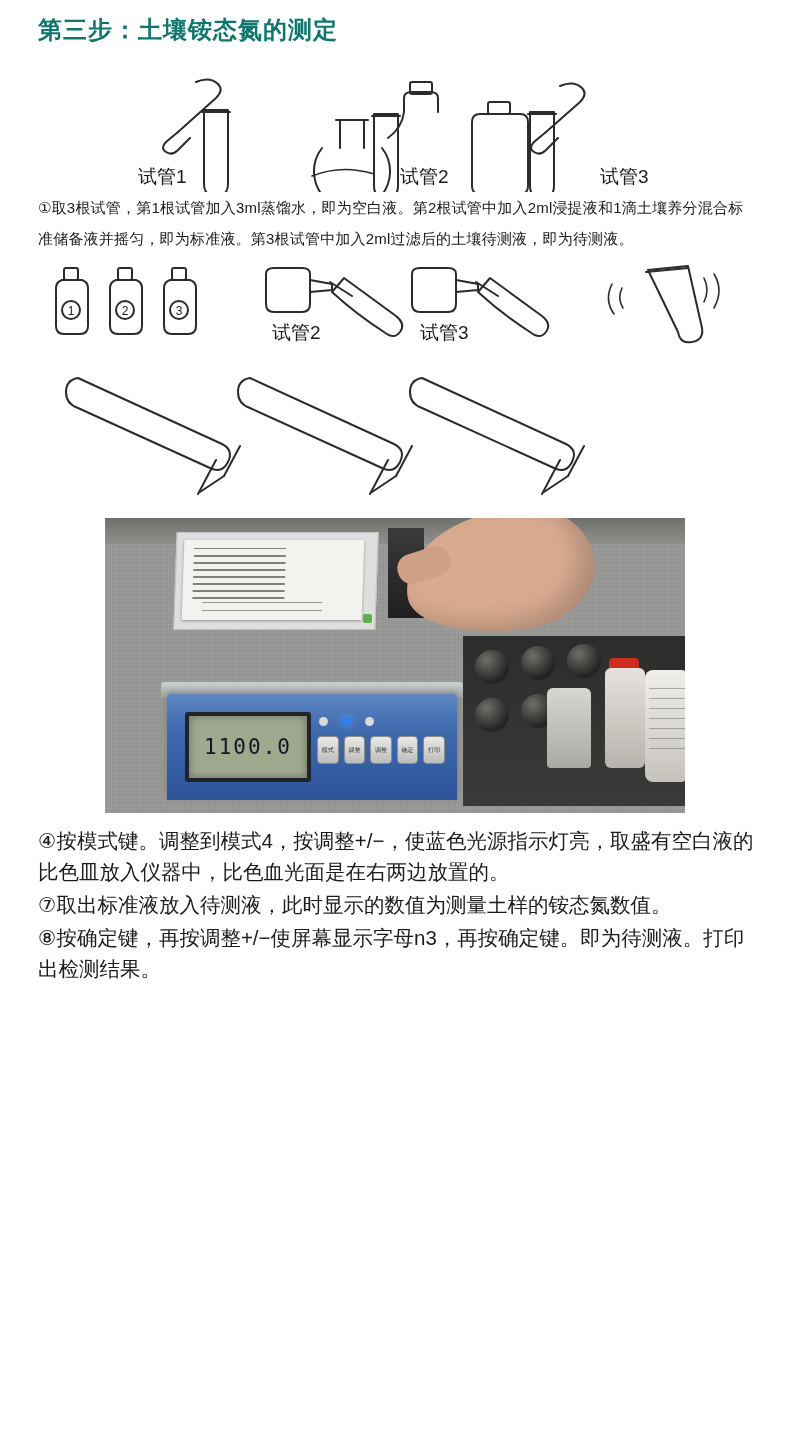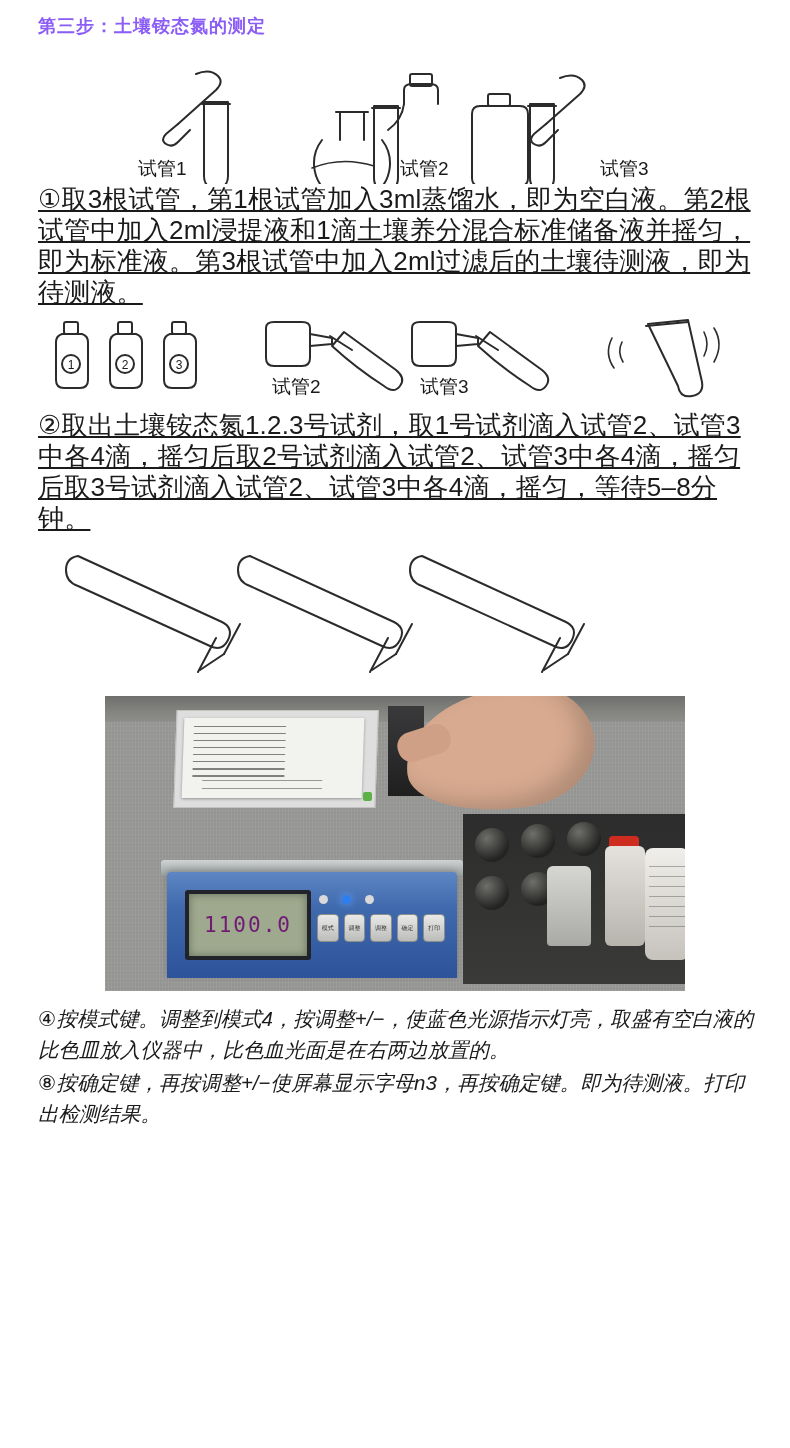--- a/index.html
+++ b/index.html
@@ -17,35 +17,34 @@
   .page {
     width: 790px;
     min-height: 1448px;
     position: relative;
     box-sizing: border-box;
     padding: 0;
   }
 
   
   .title {
-    font-size: 18px;
+    font-size: 24px;
     font-weight: bold;
     letter-spacing: 1px;
     padding: 14px 0 0 38px;
-    color: #8b5cf6;
+    color: #0f766e;
   }
 
   
   .para {
-    font-size: 26px;
+    font-size: 15px;
     line-height: 31px;
     color: #1a1a1a;
     padding: 0 36px 0 38px;
     letter-spacing: 0.2px;
-    text-decoration: underline;
   }
 
   
   .fig-row {
     position: relative;
     width: 752px;
   }
   .fig-label {
     font-size: 19px;
     color: #1a1a1a;
@@ -151,21 +150,21 @@
   }
   .ph-lcd {
     position:absolute; left:18px; top:18px; width:118px; height:62px;
     background:#9ea98e; border:4px solid #20242a; border-radius:3px;
     box-shadow: inset 0 0 8px rgba(0,0,0,.35);
   }
   .ph-lcd-text {
     position:absolute; left:0; top:0; width:100%; height:100%;
     display:flex; align-items:center; justify-content:center;
     font-family:"DejaVu Sans Mono","Liberation Mono",monospace;
-    font-size:21px; letter-spacing:2px; color:#701a75;border-radius:22px;
+    font-size:21px; letter-spacing:2px; color:#0f172a;border-radius:22px;
   }
   .ph-keys {
     position:absolute; left:150px; top:42px; width:128px; height:34px;
     display:flex; gap:5px; align-items:flex-start;
   }
   .ph-key {
     width:22px; height:26px; border-radius:4px;
     background:linear-gradient(180deg,#e9e9e7,#bcbcba);
     border:1px solid #8d8d8b;
     font-size:6px; color:#333; text-align:center; line-height:26px;
@@ -208,21 +207,20 @@
     border-radius:8px;
   }
   .ph-b3lines {
     position:absolute; left:544px; top:170px; width:36px; height:70px;
     background:repeating-linear-gradient(180deg, rgba(90,90,90,.45) 0 1px, transparent 1px 10px);
   }
 
   
   .list {
     padding: 6px 30px 0 38px;
-    font-style: italic;
   }
   .list p {
     margin: 0 0 2px 0;
     font-size: 20.5px;
     line-height: 31px;
   }
   .spacer-bottom { height: 150px; }
 
   svg { display:block; }
 </style>
@@ -315,21 +313,20 @@
       <g font-size="12" font-family="Liberation Sans, sans-serif" fill="#1a1a1a" text-anchor="middle">
         <text x="71" y="57">1</text>
         <text x="125" y="57">2</text>
         <text x="179" y="57">3</text>
       </g>
     </svg>
     <div class="fig-label" style="left:272px; top:62px;">试管2</div>
     <div class="fig-label" style="left:420px; top:62px;">试管3</div>
   </div>
 
-  <div class="para">②取出土壤铵态氮1.2.3号试剂，取1号试剂滴入试管2、试管3中各4滴，摇匀后取2号试剂滴入试管2、试管3中各4滴，摇匀后取3号试剂滴入试管2、试管3中各4滴，摇匀，等待5–8分钟。</div>
 
   <div class="fig-row" id="fig3">
     <svg width="790" height="140" viewBox="0 0 790 140">
       <g stroke="#2b2b2b" stroke-width="2" fill="none" stroke-linecap="round" stroke-linejoin="round">
 
         <path d="M78 14 q-12 2 -12 14 q0 12 12 16 l132 60 q12 6 18 -6 q6 -12 -6 -18 z"></path>
         <path d="M216 96 l-18 34"></path>
         <path d="M240 82 l-16 30"></path>
         <path d="M200 128 l24 -16"></path>
 
@@ -394,17 +391,18 @@
           <span class="ph-key">调整</span>
           <span class="ph-key">确定</span>
           <span class="ph-key">打印</span>
         </div>
       </div>
     </div>
   </div>
 
   <div class="list">
     <p>④按模式键。调整到模式4，按调整+/−，使蓝色光源指示灯亮，取盛有空白液的比色皿放入仪器中，比色血光面是在右两边放置的。</p>
+    <p>⑦取出标准液放入待测液，此时显示的数值为测量土样的铵态氮数值。</p>
     <p>⑧按确定键，再按调整+/−使屏幕显示字母n3，再按确定键。即为待测液。打印出检测结果。</p>
   </div>
 
   <div class="spacer-bottom"></div>
 </div>
 
 </body></html>

